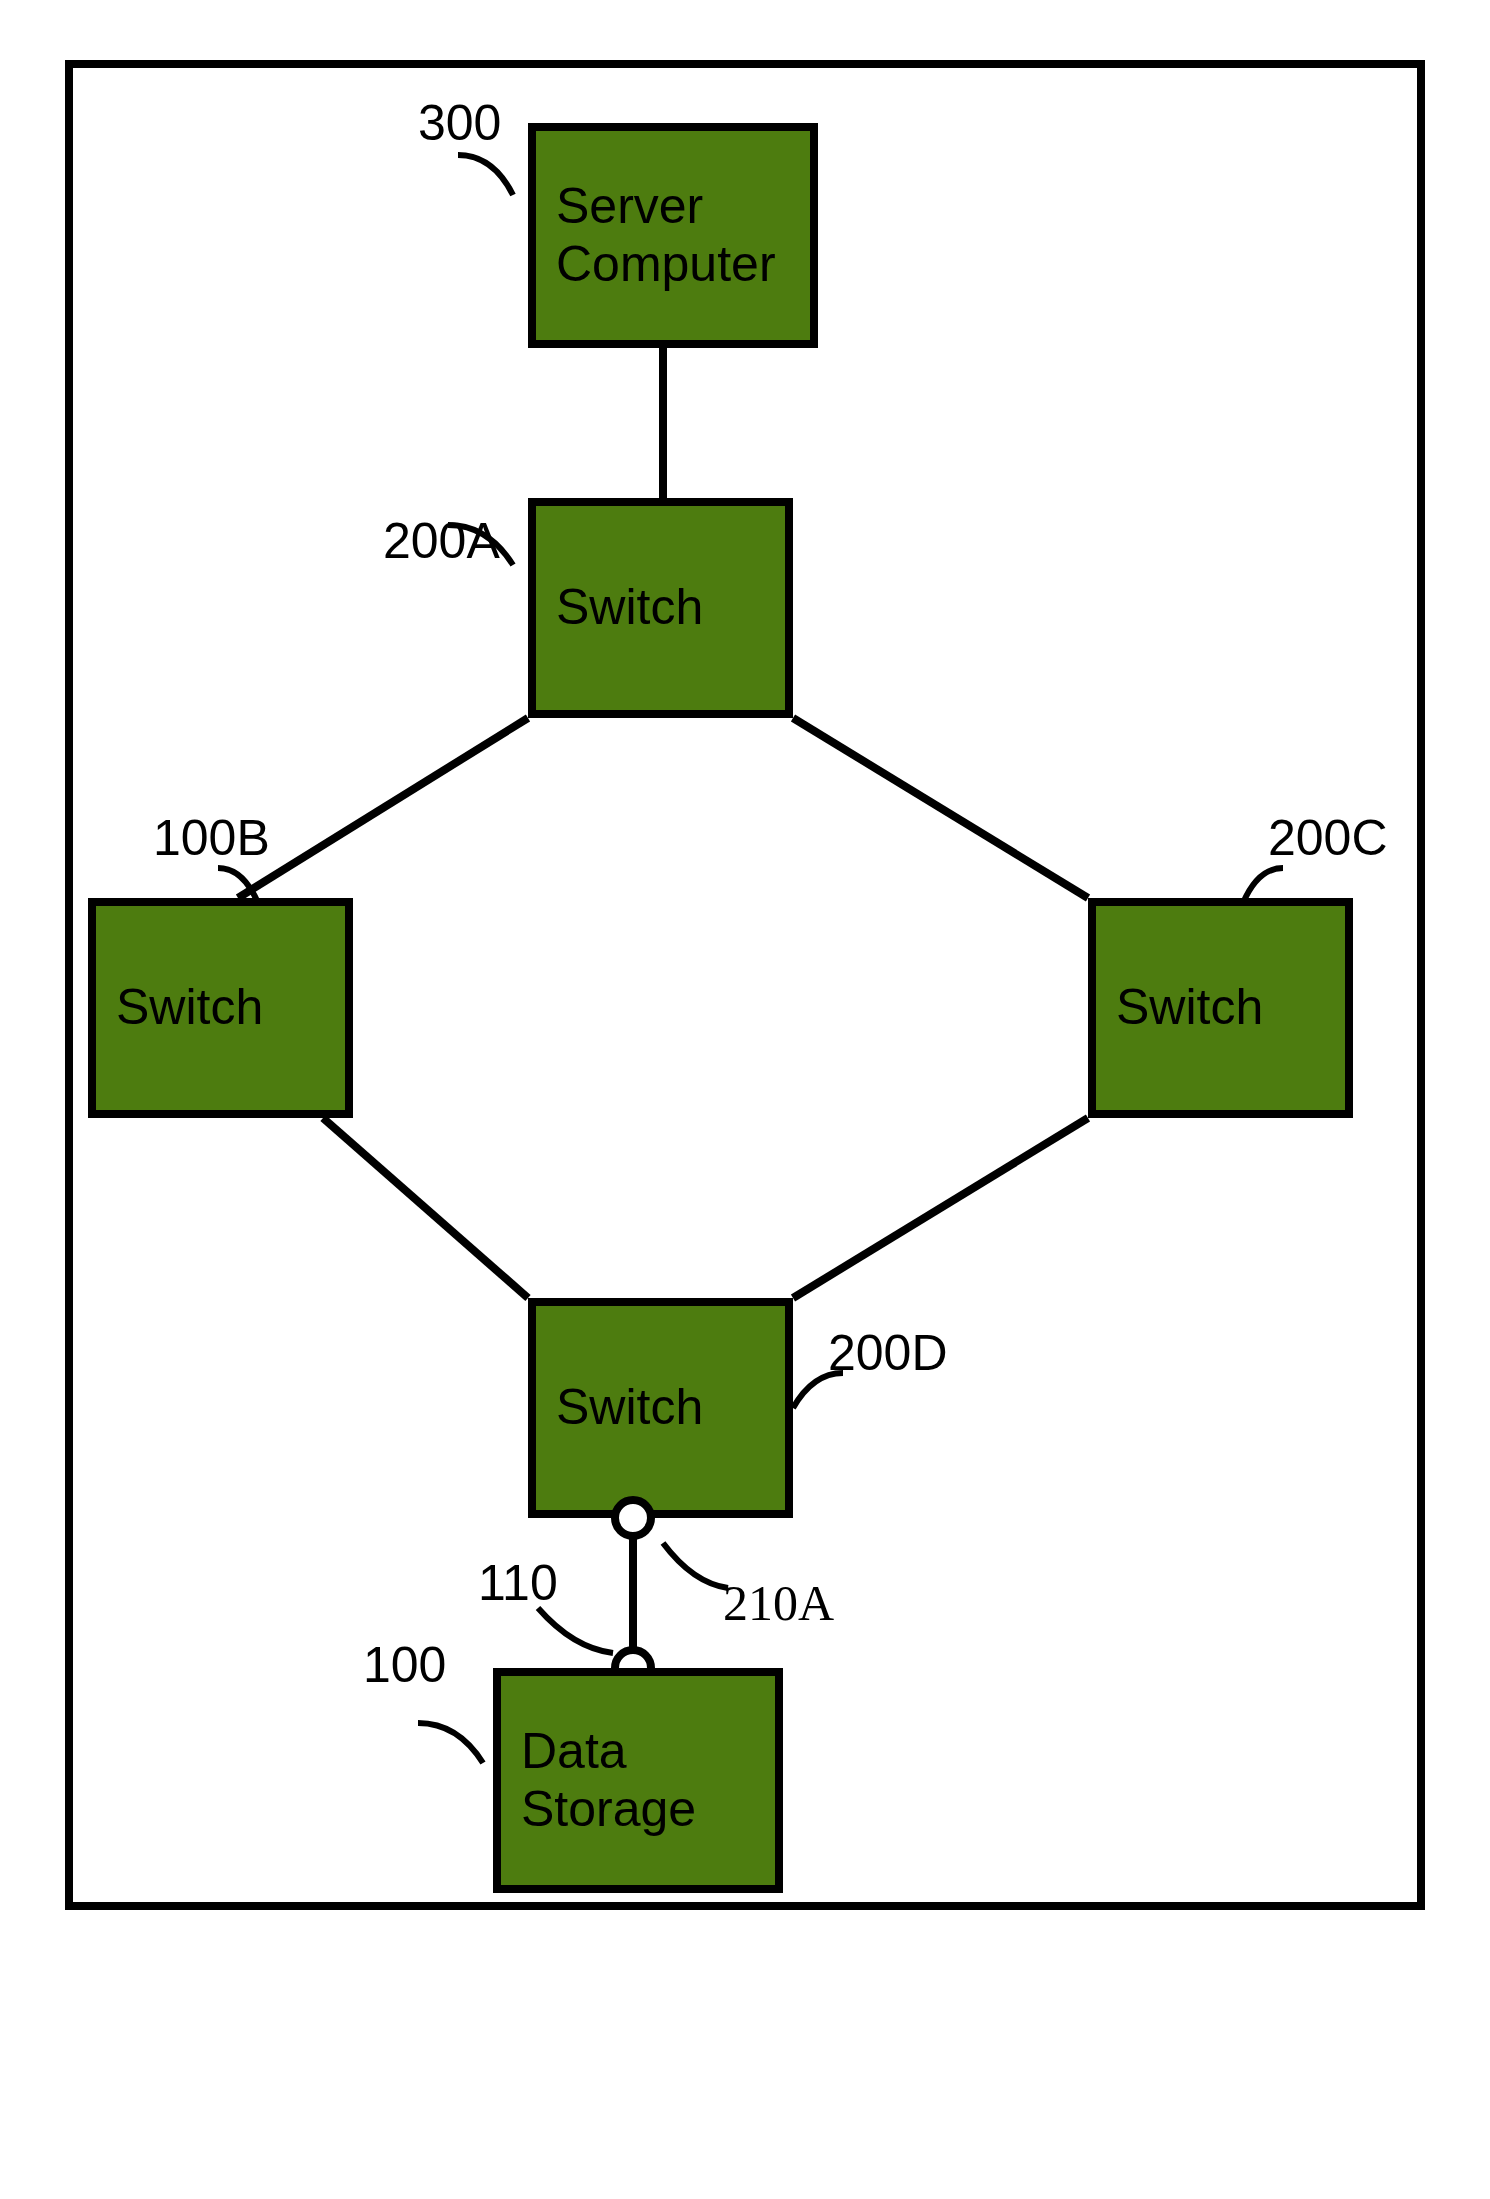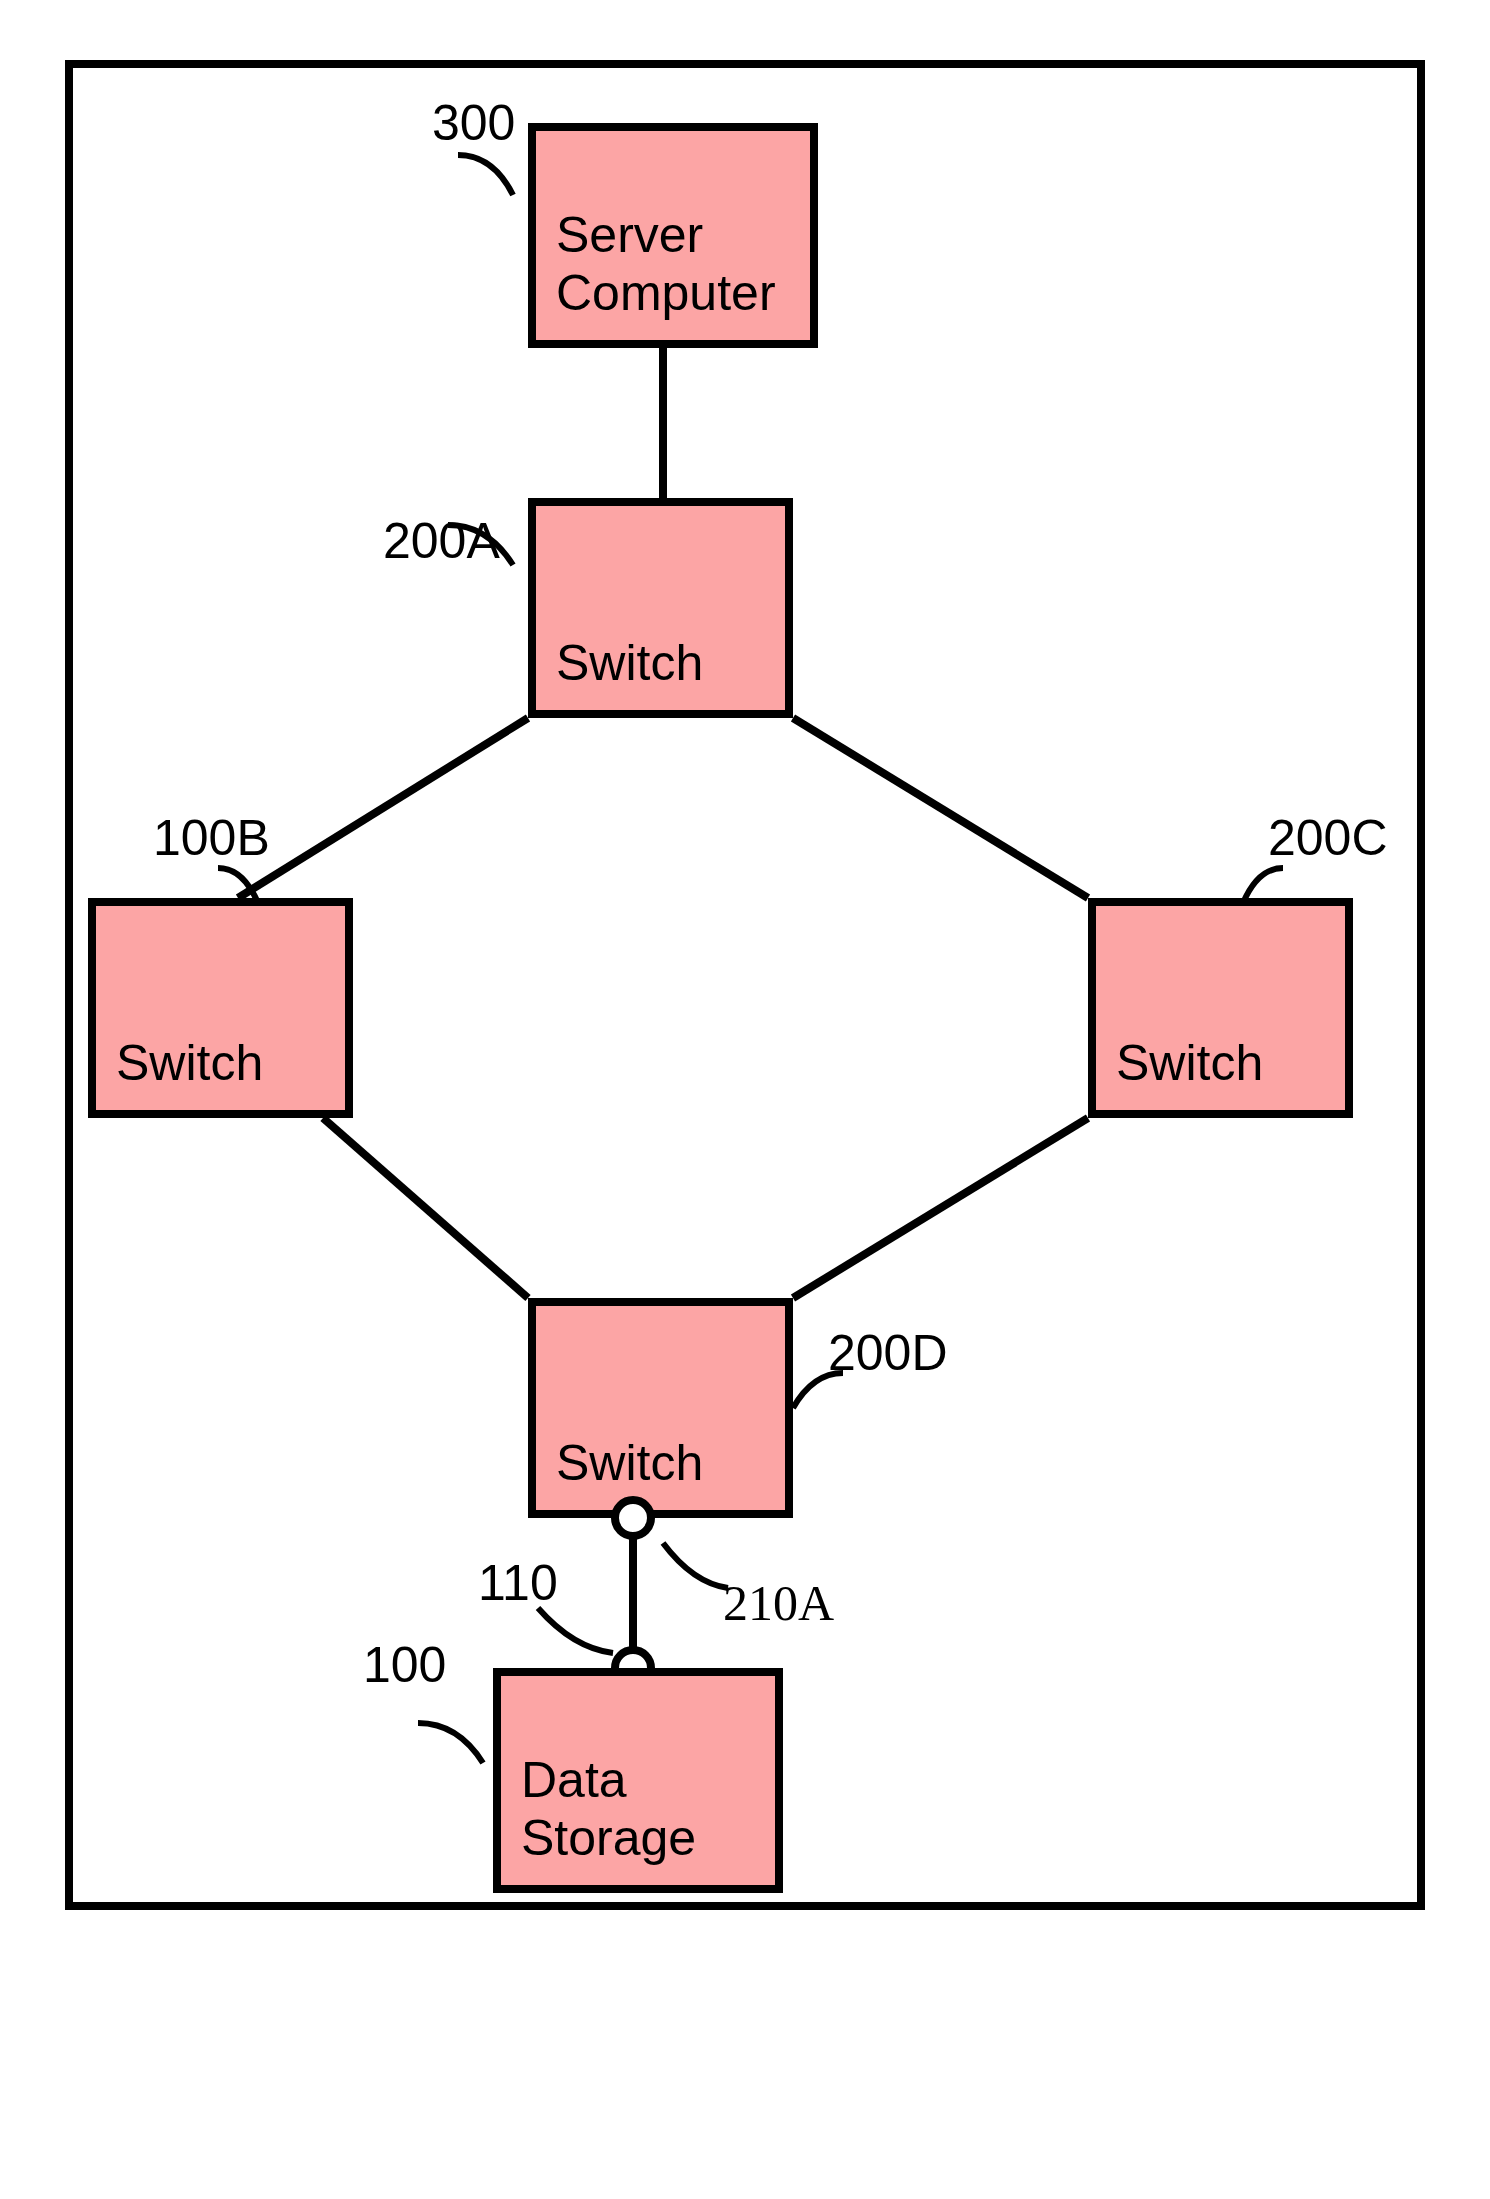--- a/index.html
+++ b/index.html
@@ -25,24 +25,24 @@
   }
   svg.diagram {
     position: absolute;
     left: 0; top: 0;
     width: 100%;
     height: 100%;
   }
   .box {
     position: absolute;
     border: 8px solid #000;
-    background: #fca5a5;
+    background: #4d7c0f;
     box-sizing: border-box;
     display: flex;
-    align-items: flex-end;
+    align-items: center;
     padding: 18px 20px;
   }
   .box .bl {
     font-size: 50px;
     line-height: 1.15;
     text-align: left;
   }
   .ref {
     position: absolute;
     font-size: 50px;
@@ -93,21 +93,21 @@
 
         <line x1="1015" y1="1050" x2="720" y2="1230"></line>
 
         <line x1="560" y1="1450" x2="560" y2="1600"></line>
       </g>
     </svg>
 
     <div class="box" style="left:455px; top:55px; width:290px; height:225px;">
       <div class="bl">Server<br>Computer</div>
     </div>
-    <div class="ref" style="left:359px; top:30px;text-align:right;">300</div>
+    <div class="ref" style="left:345px; top:30px;text-align:right;">300</div>
     <svg style="position:absolute; left:380px; top:82px; width:80px; height:60px;">
         <path d="M5 5 Q 40 5 60 45" stroke="#000" stroke-width="6" fill="none"></path>
       </svg>
 
     <div class="box" style="left:455px; top:430px; width:265px; height:220px;">
       <div class="bl">Switch</div>
     </div>
     <div class="ref" style="left:310px; top:400px;margin-top:48px;">200A</div>
     <svg style="position:absolute; left:370px; top:452px; width:90px; height:60px;">
         <path d="M5 5 Q 45 5 70 45" stroke="#000" stroke-width="6" fill="none"></path>

